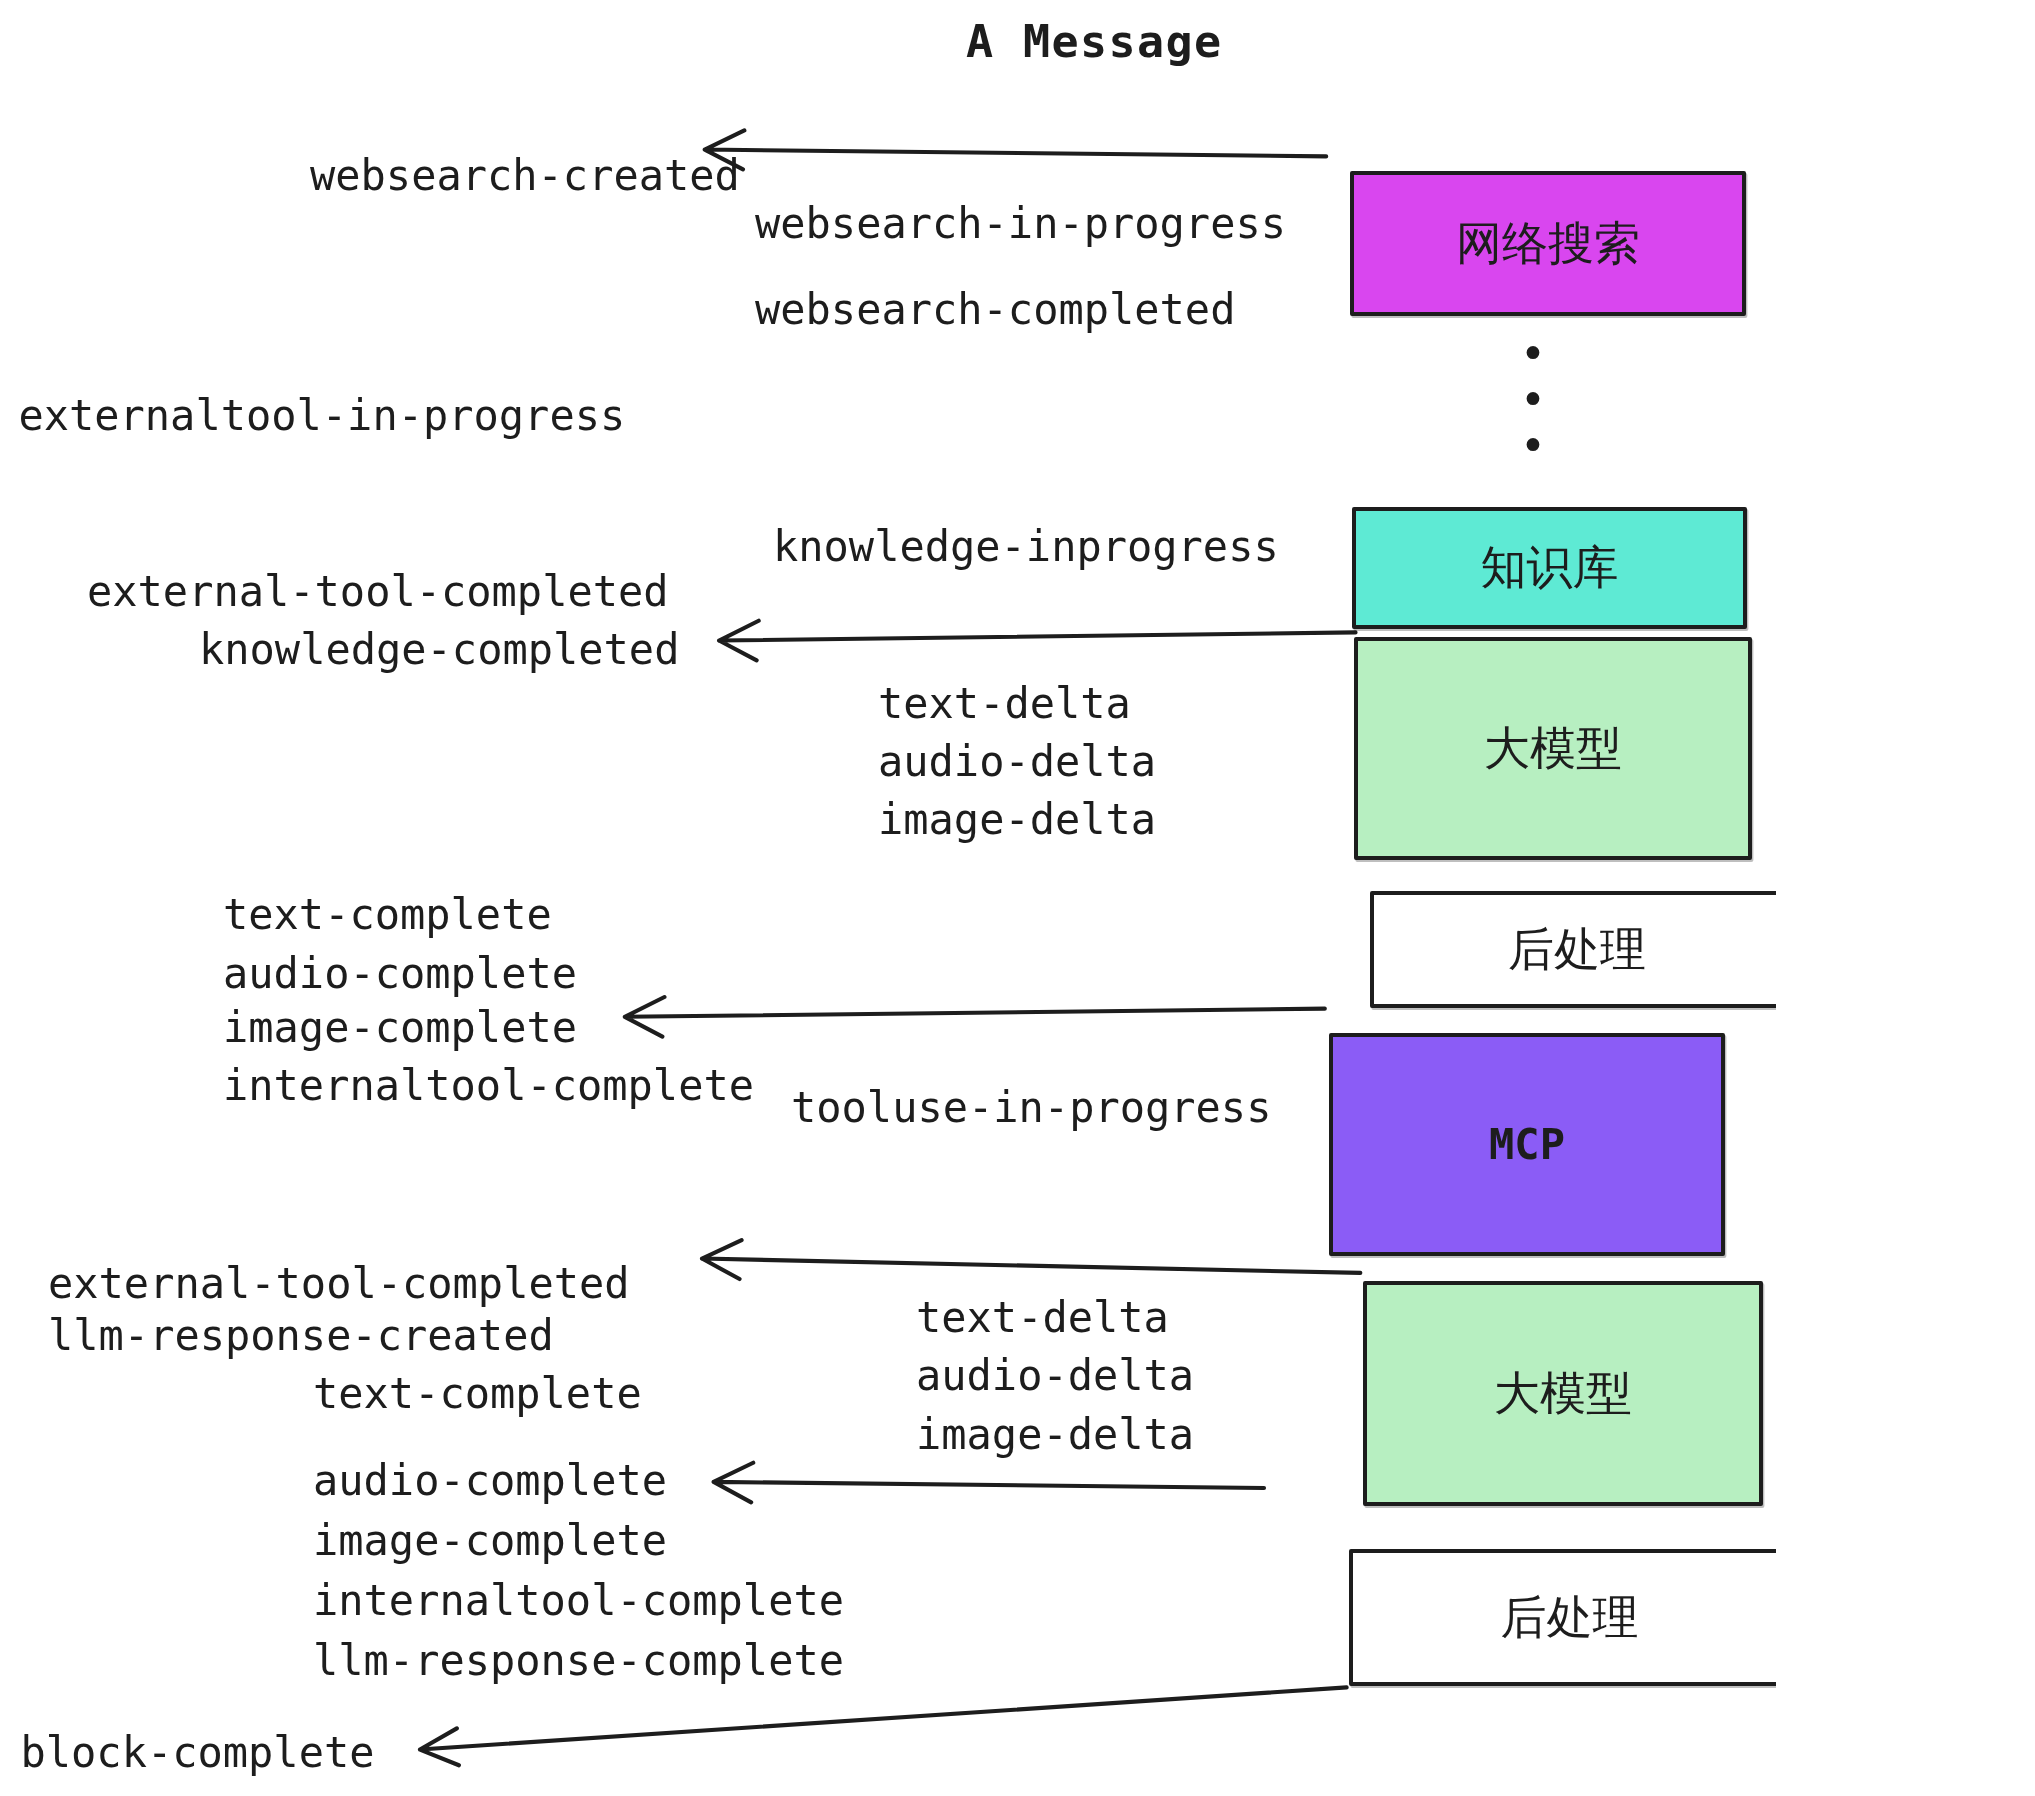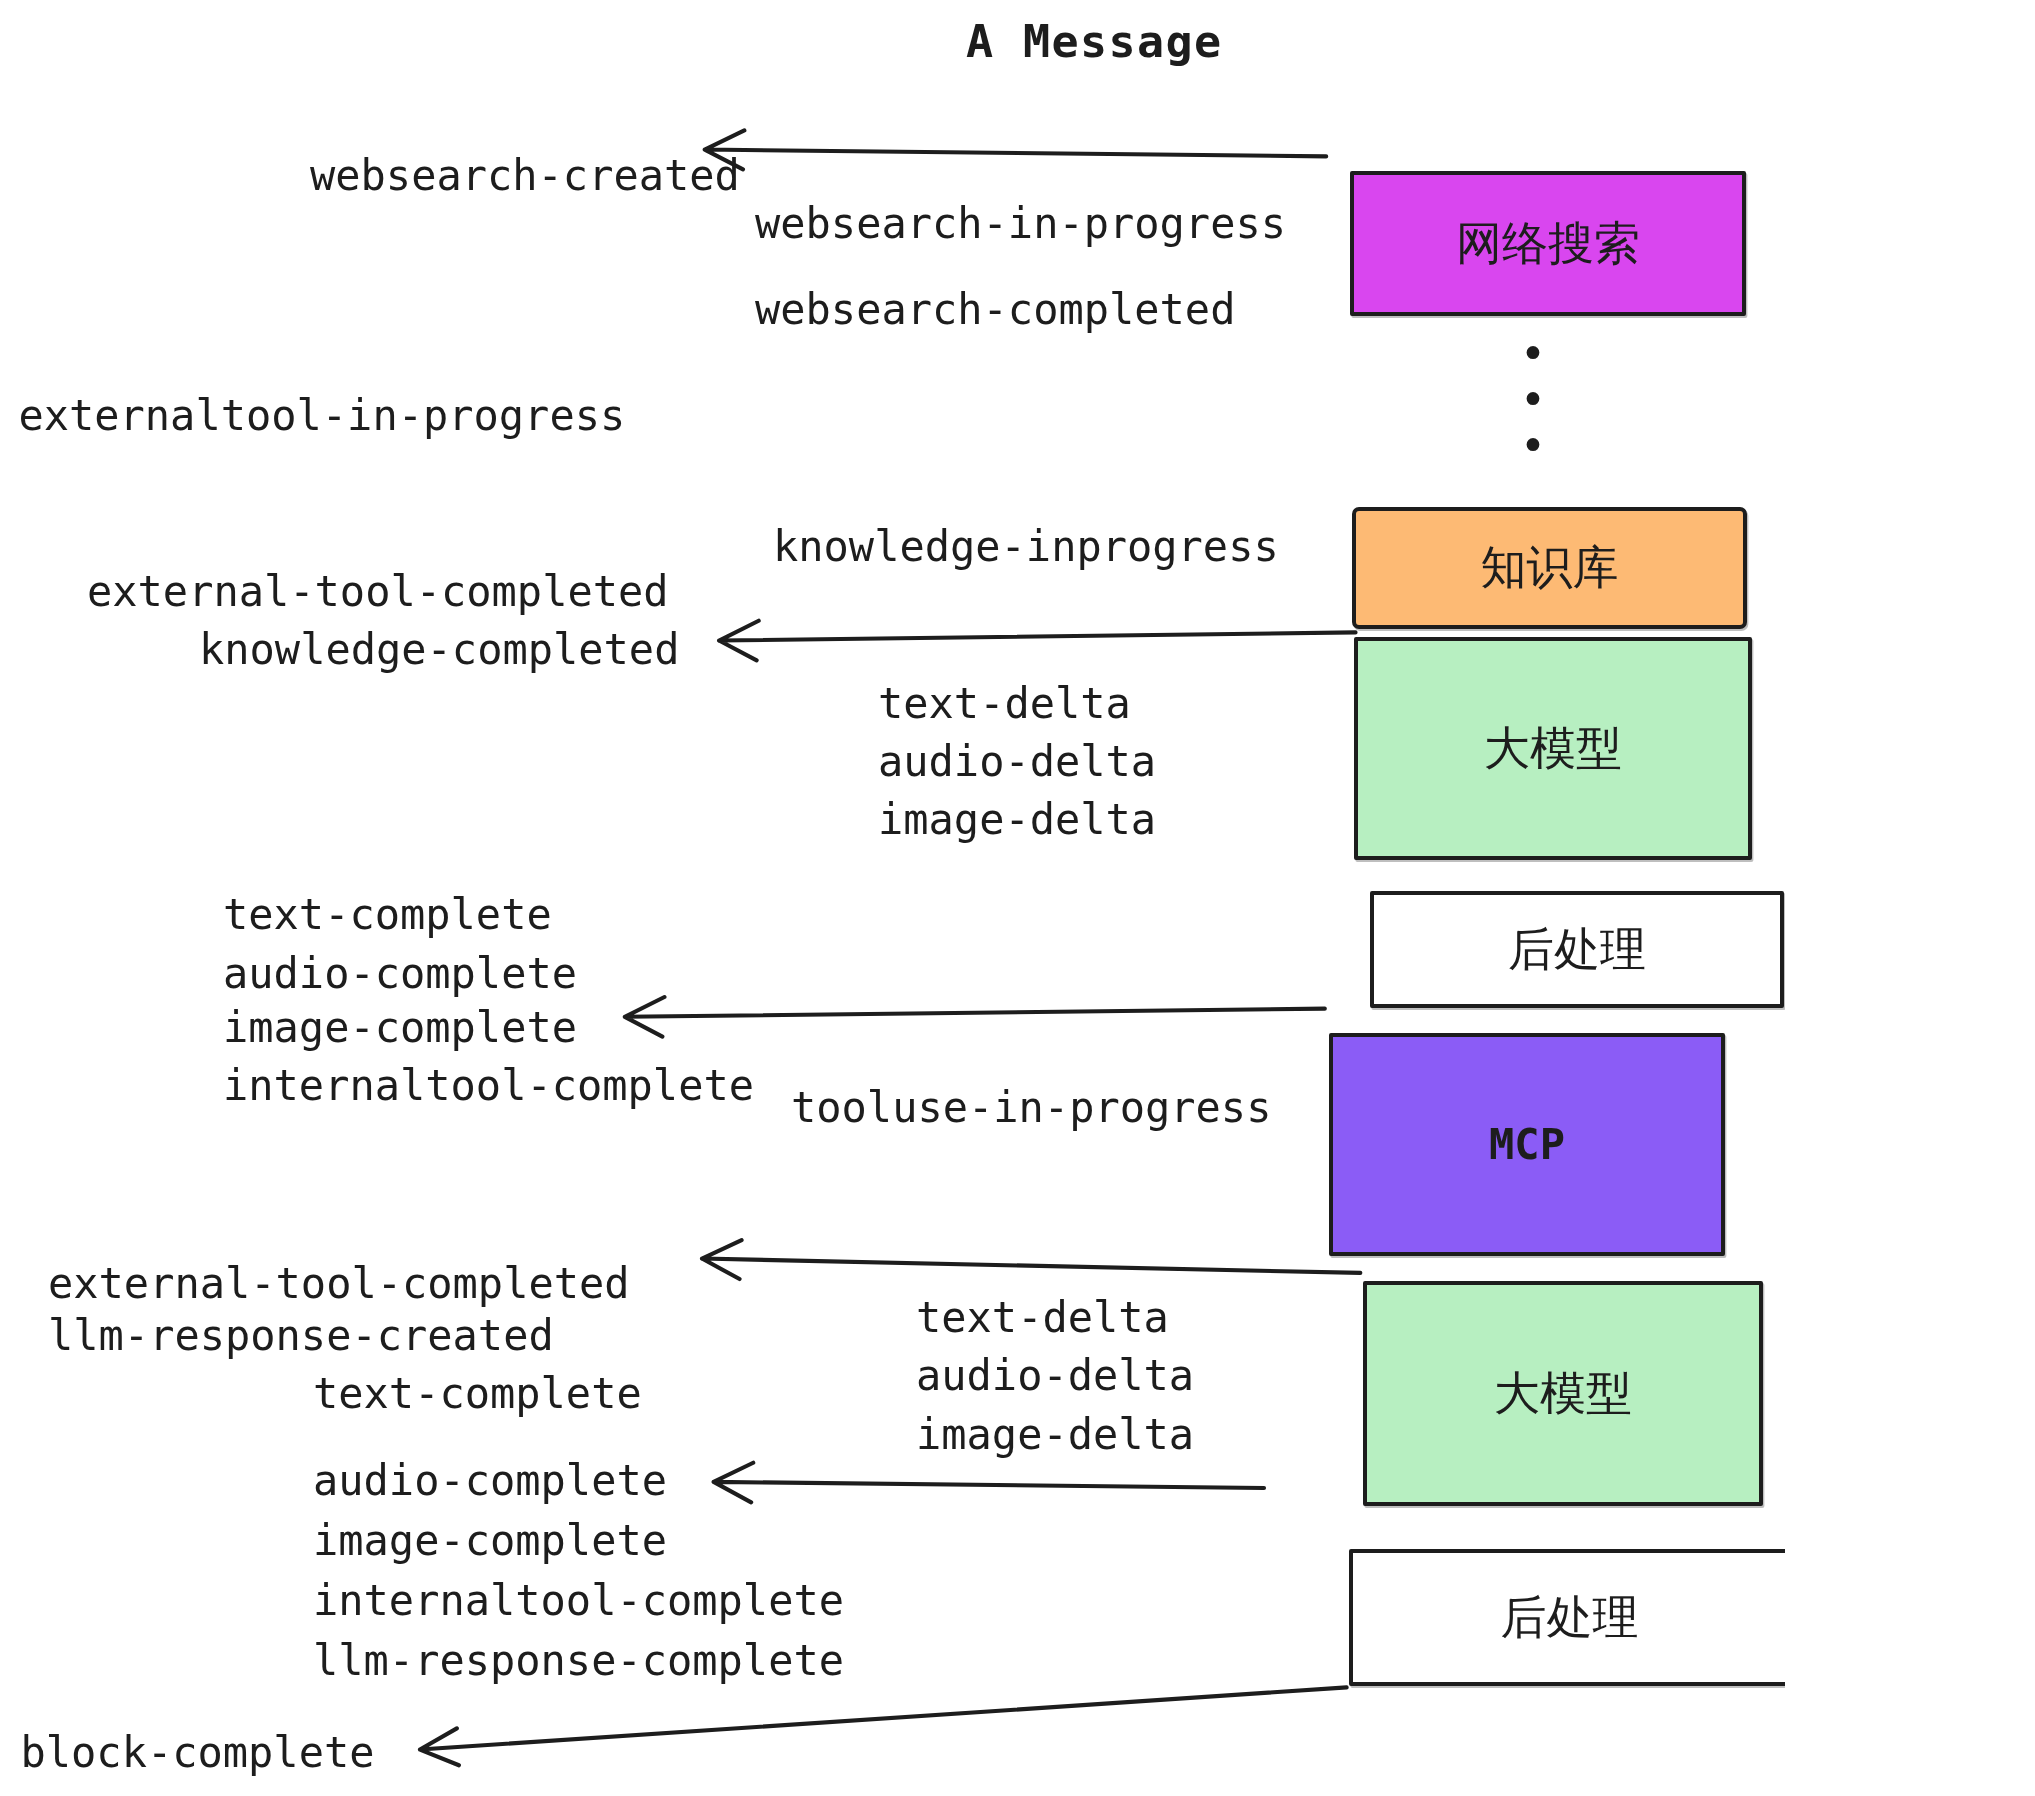--- a/index.html
+++ b/index.html
@@ -1,18 +1,18 @@
 <!DOCTYPE html>
 <html style="font-size:11px"><head>
 <meta charset="utf-8">
 <style>
   html,body{margin:0;padding:0;background:#ffffff;}
   .canvas{
     position:relative;width:1776px;height:1796px;background:#ffffff;
-    font-family:"DejaVu Sans Mono","Liberation Mono",monospace;color:#1d1d1d;overflow:hidden;padding-left:9px;
+    font-family:"DejaVu Sans Mono","Liberation Mono",monospace;color:#1d1d1d;overflow:hidden;
   }
   .title{
     position:absolute;left:966px;top:15px;font-size:45px;font-weight:bold;
     white-space:nowrap;letter-spacing:1.4px;
   }
   .ev{
     position:absolute;height:61px;line-height:61px;font-size:42px;
     white-space:nowrap;letter-spacing:0px;
   }
   .box{
@@ -69,21 +69,21 @@
     <g>
       <path class="wire" d="M2679 1697 L2688 1828 M2688 1828 L2664 1776 M2688 1828 L2711 1774"></path>
     </g>
   </svg>
 
   <div class="title">A Message</div>
 
   <div class="box" style="left: 1350px; top: 171px; width: 396px; height: 145px; background-color: #d946ef;">
     <span>网络搜索</span>
   </div>
-  <div class="box" style="left: 1352px; top: 507px; width: 395px; height: 122px; background-color: #fdba74; border-radius: 7px;">
+  <div class="box" style="left: 1352px; top: 507px; width: 395px; height: 122px; background-color: #5eead4;">
     <span>知识库</span>
   </div>
   <div class="box" style="left: 1354px; top: 637px; width: 398px; height: 223px; background-color: rgb(183, 239, 193);">
     <span>大模型</span>
   </div>
   <div class="box" style="left: 1370px; top: 891px; width: 414px; height: 117px; background-color: rgb(255, 255, 255);">
     <span>后处理</span>
   </div>
   <div class="box latin" style="left: 1329px; top: 1033px; width: 396px; height: 223px; background-color: #8b5cf6;">
     <span>MCP</span>

